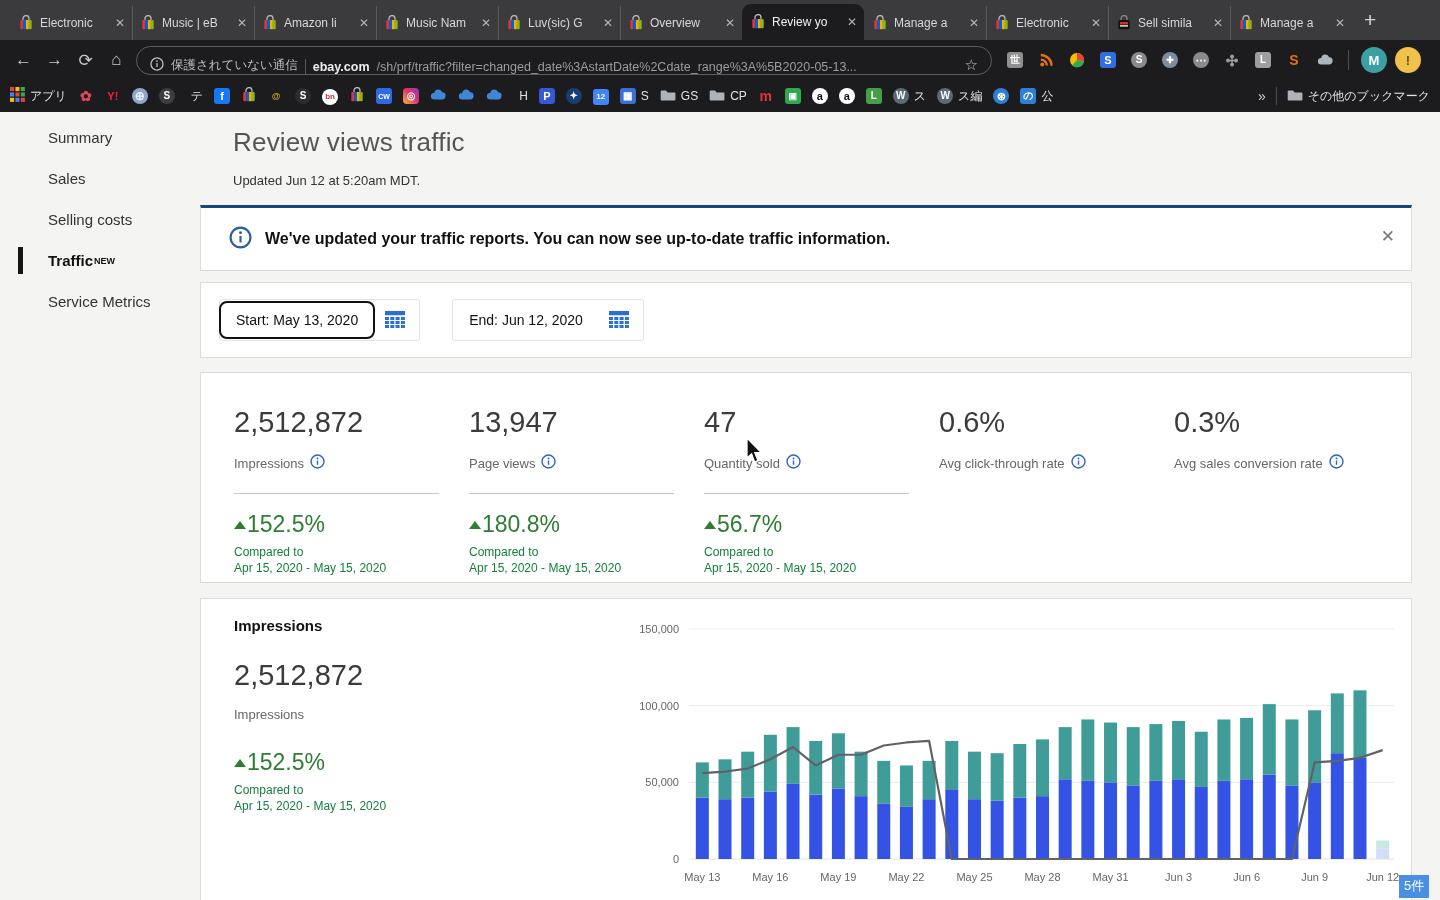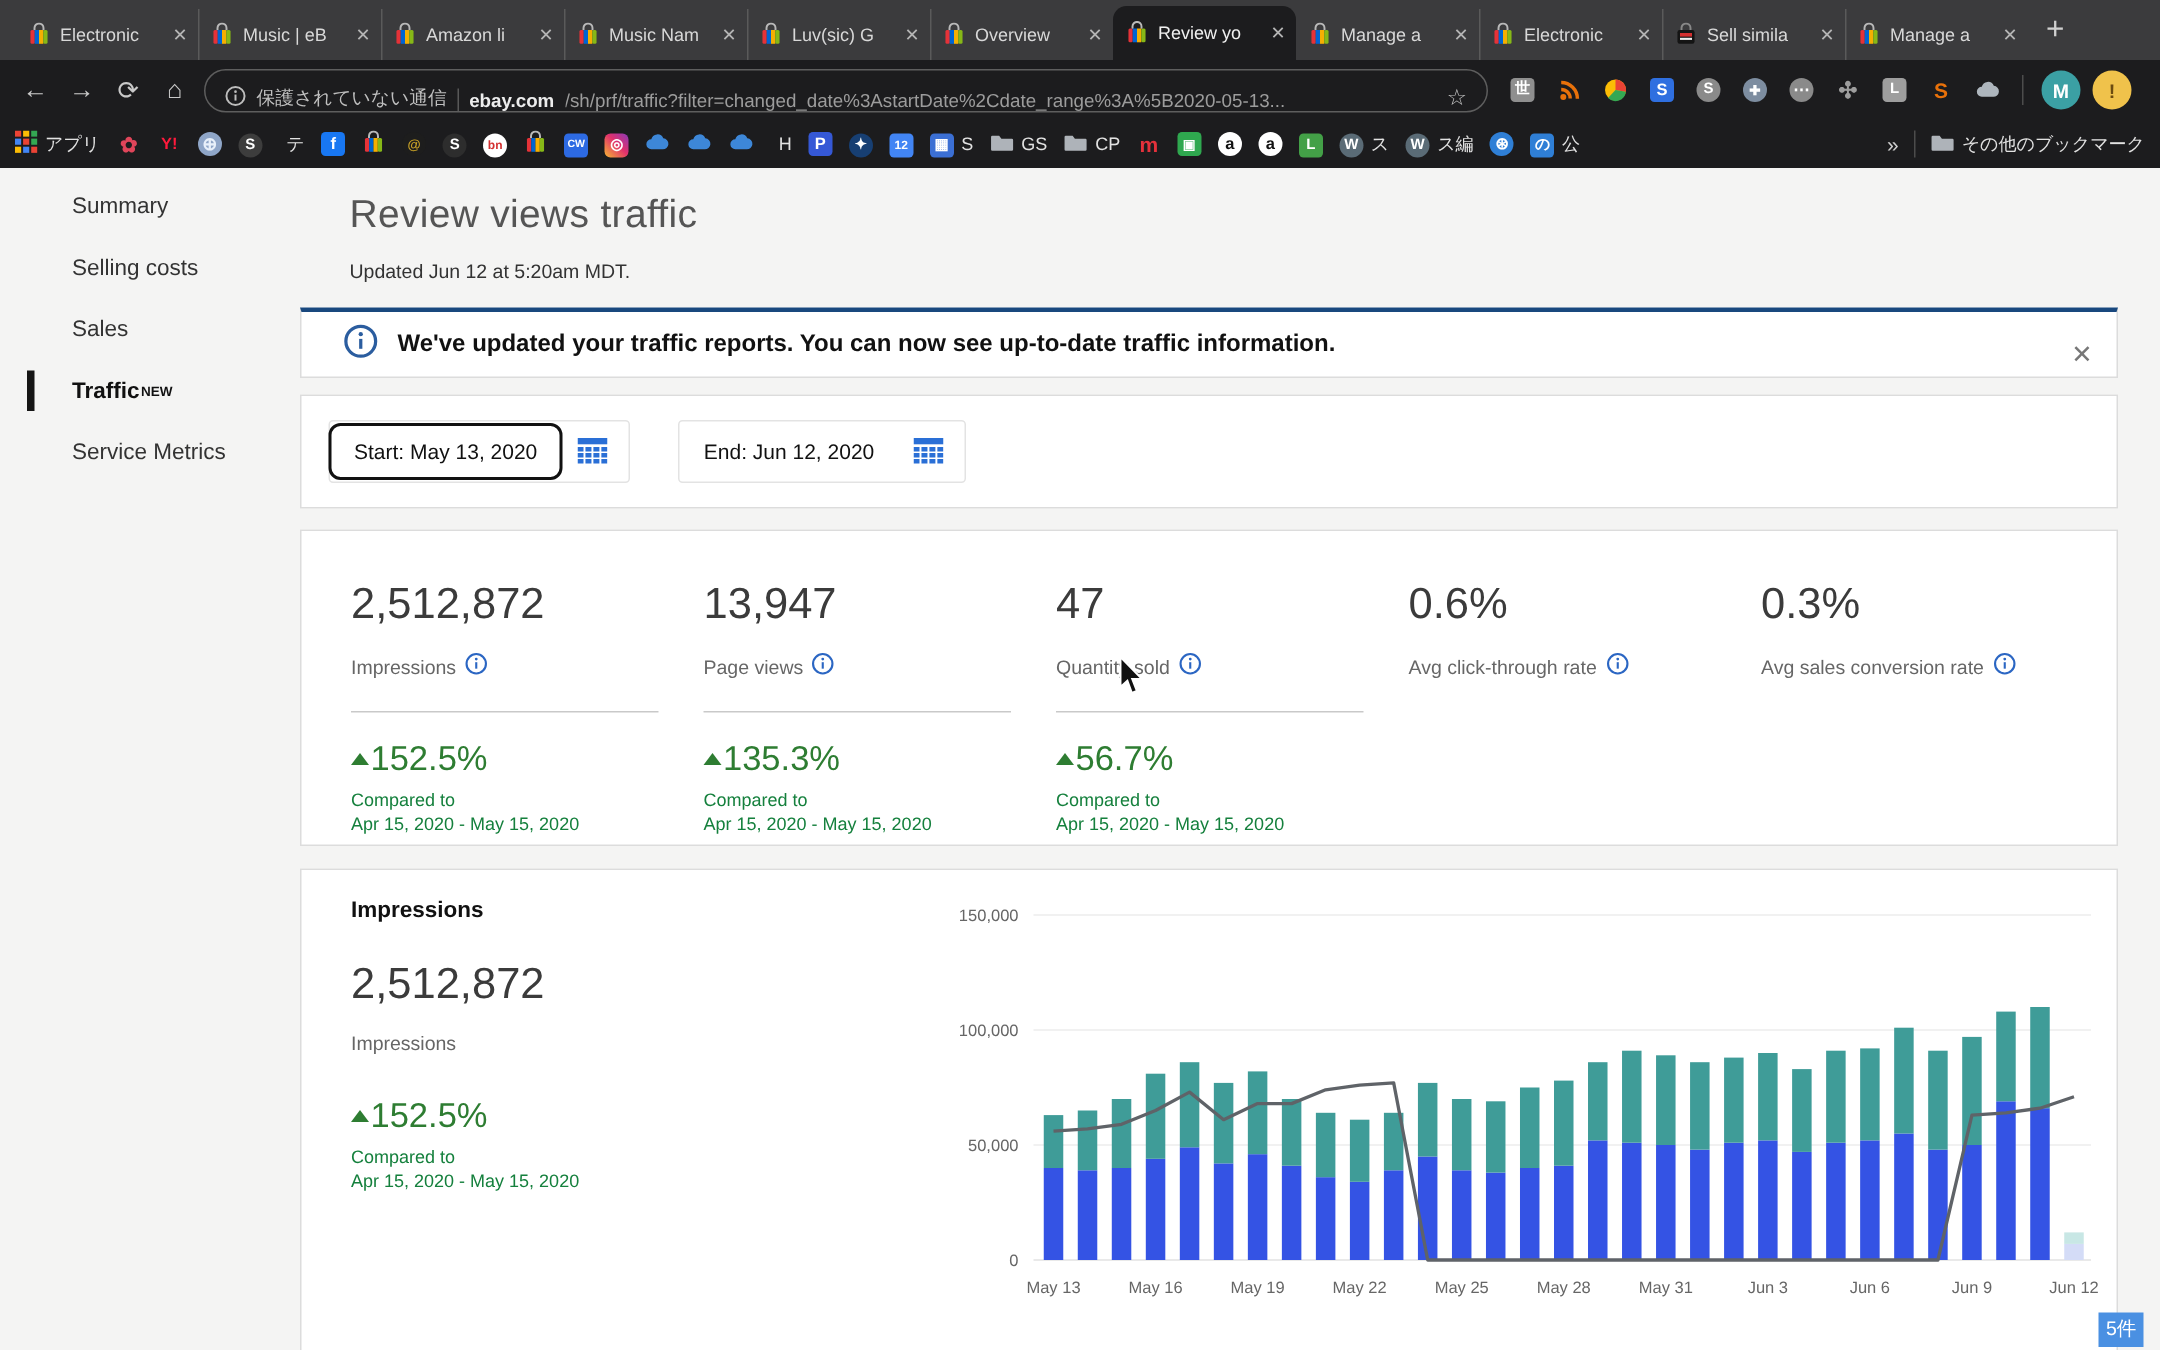--- a/index.html
+++ b/index.html
@@ -56,21 +56,21 @@
                 padding-left:30px; font-size:15px; color:#333; cursor:pointer; }
   .sidebar li.active { font-weight:700; color:#111; }
   .sidebar li.active::before { content:""; position:absolute; left:0; top:7px; width:5px; height:27px; background:#151515; }
   .sidebar sup { font-size:9px; font-weight:700; margin-left:1px; }
 
   .main { position:absolute; left:200px; top:0; width:1212px; }
   h1 { margin:15px 0 0 33px; font-size:26px; font-weight:300; color:#555; letter-spacing:0.2px; }
   .updated { margin:15px 0 0 33px; font-size:13px; color:#333; }
 
   .card { background:#fff; border:1px solid #dcdcdc; width:100%; }
-  .banner { margin-top:17px; border-top:3px solid #19487e; height:47px; display:flex; align-items:center;
+  .banner { margin-top:17px; border-top:3px solid #19487e; height:66px; display:flex; align-items:center;
             padding-left:28px; position:relative; }
   .banner-text { margin-left:13px; font-size:16px; font-weight:700; color:#111; }
   .banner-close { position:absolute; right:16px; top:18px; color:#777; font-size:17px; }
 
   .datecard { margin-top:11px; height:76px; display:flex; align-items:center; padding-left:18px; gap:32px; }
   .dgroup { display:flex; align-items:center; background:#fff; border:1px solid #e3e3e3; border-radius:3px; height:42px; }
   .dlabel { font-size:14px; color:#111; padding:10px 16px; white-space:nowrap; }
   .dlabel.focused { border:2px solid #111; border-radius:8px; margin:-1px 0 -1px -1px; padding:9px 15px; }
   .cal { padding:0 14px 0 10px; display:flex; align-items:center; }
 
@@ -492,24 +492,24 @@
     </span>
   </div>
 </div>
 
 <div class="page">
   <ul class="sidebar" id="sidebar">
       <li>
     <span>Summary</span>
   </li>
       <li>
-    <span>Selling costs</span>
+    <span>Sales</span>
   </li>
       <li>
-    <span>Sales</span>
+    <span>Selling costs</span>
   </li>
       <li class="active">
     <span>Traffic</span>
   <sup>NEW</sup>
       </li>
       <li>
     <span>Service Metrics</span>
   </li>
     </ul>
 
@@ -600,21 +600,21 @@
       <span class="info"><svg width="15" height="15" viewBox="0 0 16 16">
                 <circle cx="8" cy="8" r="6.9" fill="none" stroke="#2b66c3" stroke-width="1.5"></circle>
                 <rect x="7.25" y="6.9" width="1.5" height="4.6" fill="#2b66c3"></rect>
                 <circle cx="8" cy="4.7" r="1" fill="#2b66c3"></circle>
               </svg></span>
     </div>
     <hr class="rule">
     <div class="changeblock">
       <div class="change">
         <span class="arrow-up"></span>
-        <span>135.3%</span>
+        <span>180.8%</span>
       </div>
       <div class="compared">
         <span>Compared to</span><br>
         <span>Apr 15, 2020 - May 15, 2020</span>
       </div>
     </div>
   </div>
         <div class="stat">
     <div class="value">47</div>
     <div class="label">

